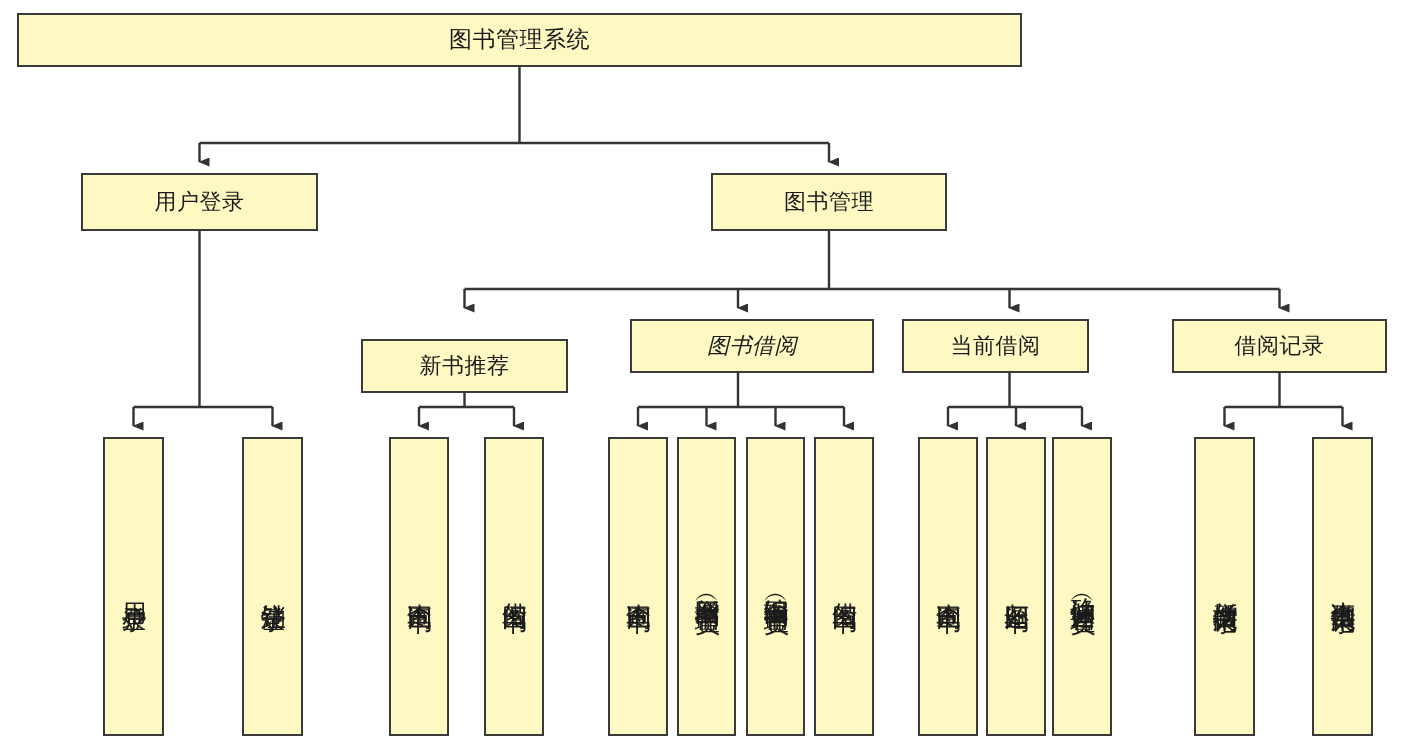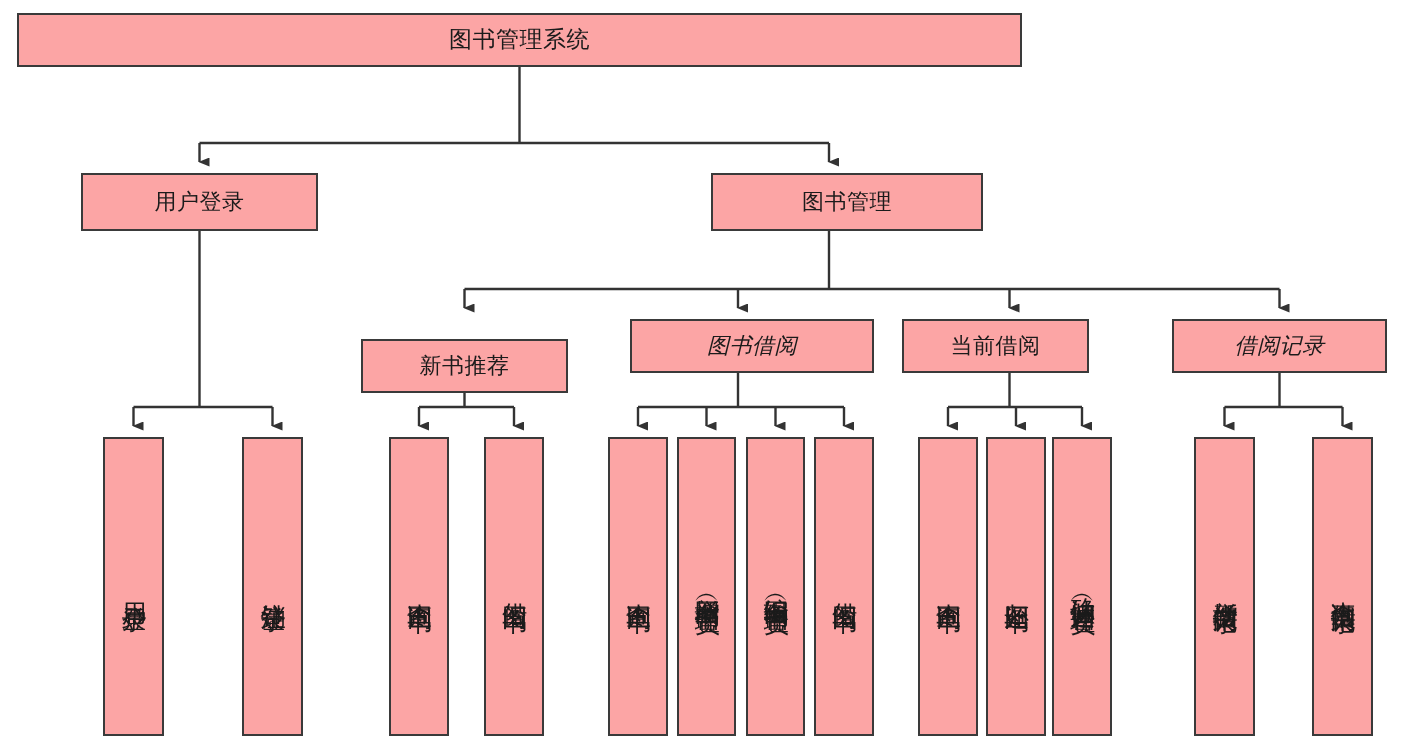--- a/index.html
+++ b/index.html
@@ -22,21 +22,21 @@
     position: absolute;
     left: 0;
     top: 0;
     width: 1405px;
     height: 747px;
     pointer-events: none;
   }
   .node {
     position: absolute;
     box-sizing: border-box;
-    background: #fca5a5;
+    background: #fef9c3;
     border: 2px solid #3a3a3a;
     display: flex;
     align-items: center;
     justify-content: center;
     color: #1b1b1b;
     z-index: 2;
   }
   .node-label {
     display: block;
     text-align: center;
@@ -121,33 +121,33 @@
       </g>
   </svg>
 
   <div id="nodes-layer">
       <div class="node horiz root" style="left: 17px; top: 13px; width: 1005px; height: 54px;">
         <span class="node-label">图书管理系统</span>
       </div>
       <div class="node horiz" style="left: 81px; top: 173px; width: 237px; height: 58px;">
         <span class="node-label">用户登录</span>
       </div>
-      <div class="node horiz" style="left: 711px; top: 173px; width: 272px; height: 58px;">
+      <div class="node horiz" style="left: 711px; top: 173px; width: 236px; height: 58px;">
         <span class="node-label">图书管理</span>
       </div>
       <div class="node horiz" style="left: 361px; top: 319px; width: 207px; height: 54px; margin-top: 20px;">
         <span class="node-label">新书推荐</span>
       </div>
       <div class="node horiz" style="left: 630px; top: 319px; width: 244px; height: 54px; font-style: italic;">
         <span class="node-label">图书借阅</span>
       </div>
       <div class="node horiz" style="left: 902px; top: 319px; width: 187px; height: 54px;">
         <span class="node-label">当前借阅</span>
       </div>
-      <div class="node horiz" style="left: 1172px; top: 319px; width: 215px; height: 54px; font-style: italic;">
+      <div class="node horiz" style="left: 1172px; top: 319px; width: 215px; height: 54px;">
         <span class="node-label">借阅记录</span>
       </div>
       <div class="node vert" style="left: 103px; top: 437px; width: 61px; height: 299px;">
         <span class="node-label">用户登录</span>
       </div>
       <div class="node vert" style="left: 242px; top: 437px; width: 61px; height: 299px;">
         <span class="node-label">注销登录</span>
       </div>
       <div class="node vert" style="left: 389px; top: 437px; width: 60px; height: 299px;">
         <span class="node-label">查询图书</span>

